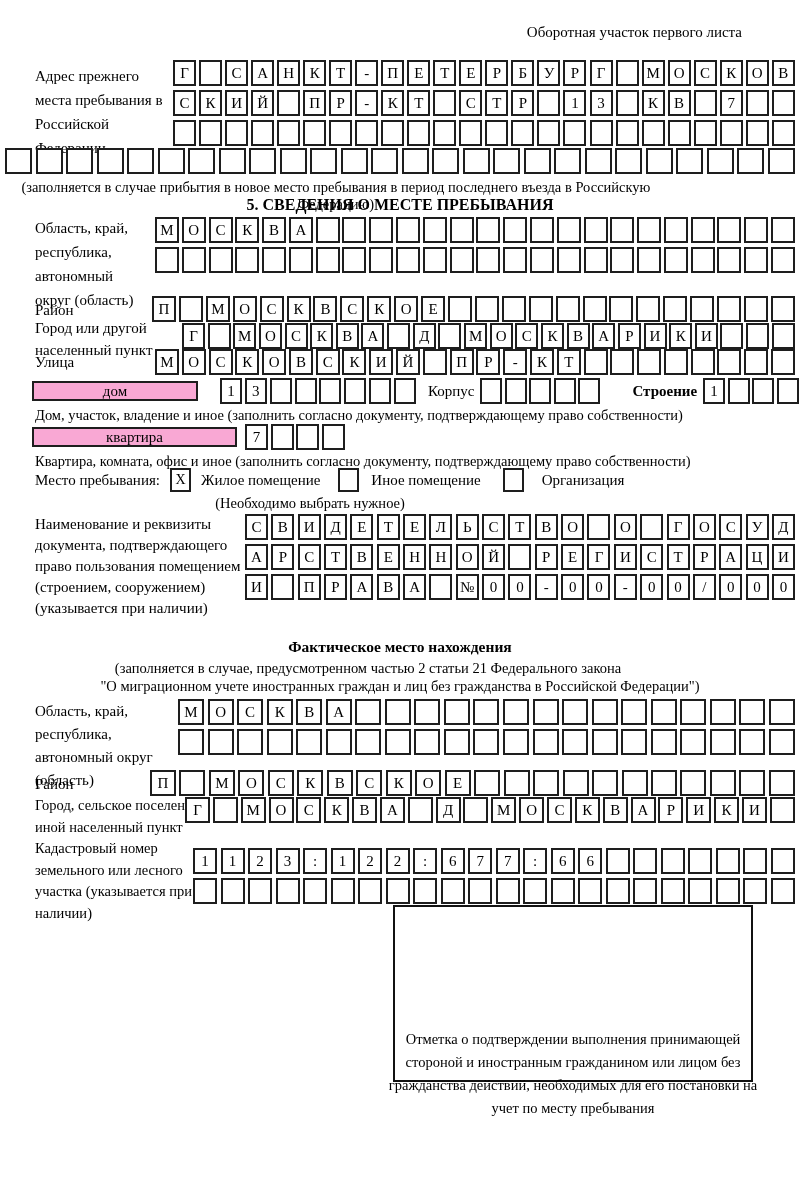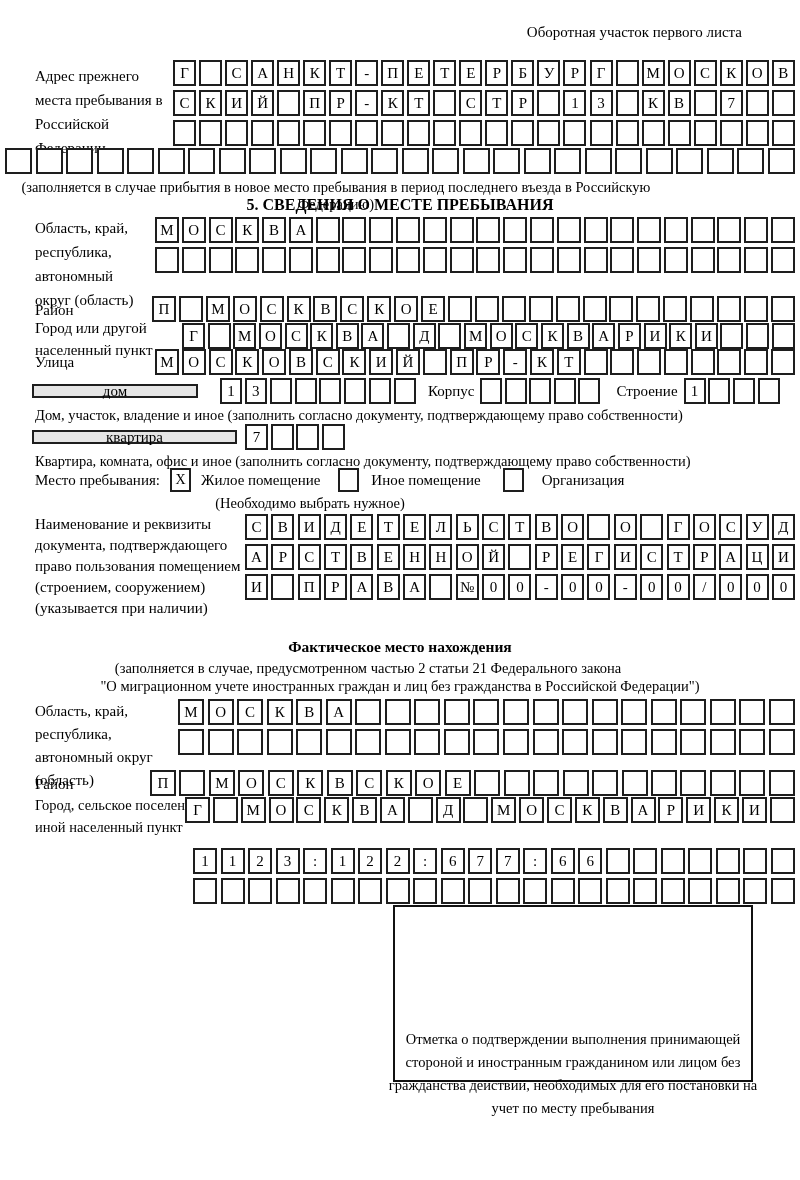--- a/index.html
+++ b/index.html
@@ -5,21 +5,21 @@
   html,body{margin:0;padding:0;background:#fff;}
   body{width:800px;height:1180px;font-family:"Liberation Serif","DejaVu Serif",serif;color:#000;}
   .page{position:relative;width:800px;height:1180px;background:#fff;overflow:hidden;}
   .abs{position:absolute;}
   .lbl{font-size:15px;line-height:24px;}
   .cap{font-size:14.5px;}
   .ttl{font-weight:bold;font-size:16px;text-align:center;width:800px;left:0;}
   .cellrow{display:flex;justify-content:space-between;}
   .cell{height:26px;border:2px solid #1e1e1e;box-sizing:border-box;display:flex;align-items:center;justify-content:center;font-size:15px;background:#fff;}.cw22 .cell{width:22px}.cw23 .cell{width:23px}.cw24 .cell{width:24px}
   .cw25 .cell{width:25px}.cw26 .cell{width:26px}.cw27 .cell{width:27px}
-  .bigbox{border:2px solid #1e1e1e;box-sizing:border-box;height:14px;display:flex;align-items:center;justify-content:center;font-size:15px;background:#e5e5e5;}
+  .bigbox{border:2px solid #1e1e1e;box-sizing:border-box;height:20px;display:flex;align-items:center;justify-content:center;font-size:15px;background:#f9a8d4;}
   .checkbox{width:21px;height:24px;border:2px solid #1e1e1e;box-sizing:border-box;display:inline-flex;align-items:center;justify-content:center;font-size:14px;background:#fff;flex:none;}
   .stayrow{display:flex;align-items:center;font-size:15px;}
   .center{text-align:center;}
   .stamp{border:2px solid #111;box-sizing:border-box;background:#fff;}
 </style>
 </head>
 <body>
 
 <div class="page">
 
@@ -287,21 +287,21 @@
         <span class="cell"></span>
       </div>
     <div class="lbl" style="margin-left:12px;flex:none;">Корпус</div>
     <div class="cellrow cw22" style="width:120px;margin-left:6px;flex:none;">
         <span class="cell"></span>
         <span class="cell"></span>
         <span class="cell"></span>
         <span class="cell"></span>
         <span class="cell"></span>
       </div>
-    <div class="lbl" style="margin-left:16px;flex:none;">Строение</div>
+    <div class="lbl" style="margin-left:32px;flex:none;font-weight:bold;">Строение</div>
     <div class="cellrow cw22" style="width:96px;margin-left:6px;flex:none;">
         <span class="cell">1</span>
         <span class="cell"></span>
         <span class="cell"></span>
         <span class="cell"></span>
       </div>
   </div>
   <div class="abs cap" style="top:407px;left:35px;">Дом, участок, владение и иное (заполнить согласно документу, подтверждающему право собственности)</div>
 
   <div class="abs" style="top:424px;left:32px;display:flex;align-items:center;">
@@ -494,20 +494,21 @@
       <span class="cell">К</span>
       <span class="cell">В</span>
       <span class="cell">А</span>
       <span class="cell">Р</span>
       <span class="cell">И</span>
       <span class="cell">К</span>
       <span class="cell">И</span>
       <span class="cell"></span>
     </div>
 
+  <div class="abs lbl" style="top:838px;left:35px;width:162px;font-size:14.5px;line-height:21.5px;">Кадастровый номер земельного или лесного участка (указывается при наличии)</div>
   <div class="abs cellrow cw24" style="top:848px;left:193px;width:602px;">
       <span class="cell">1</span>
       <span class="cell">1</span>
       <span class="cell">2</span>
       <span class="cell">3</span>
       <span class="cell">:</span>
       <span class="cell">1</span>
       <span class="cell">2</span>
       <span class="cell">2</span>
       <span class="cell">:</span>

